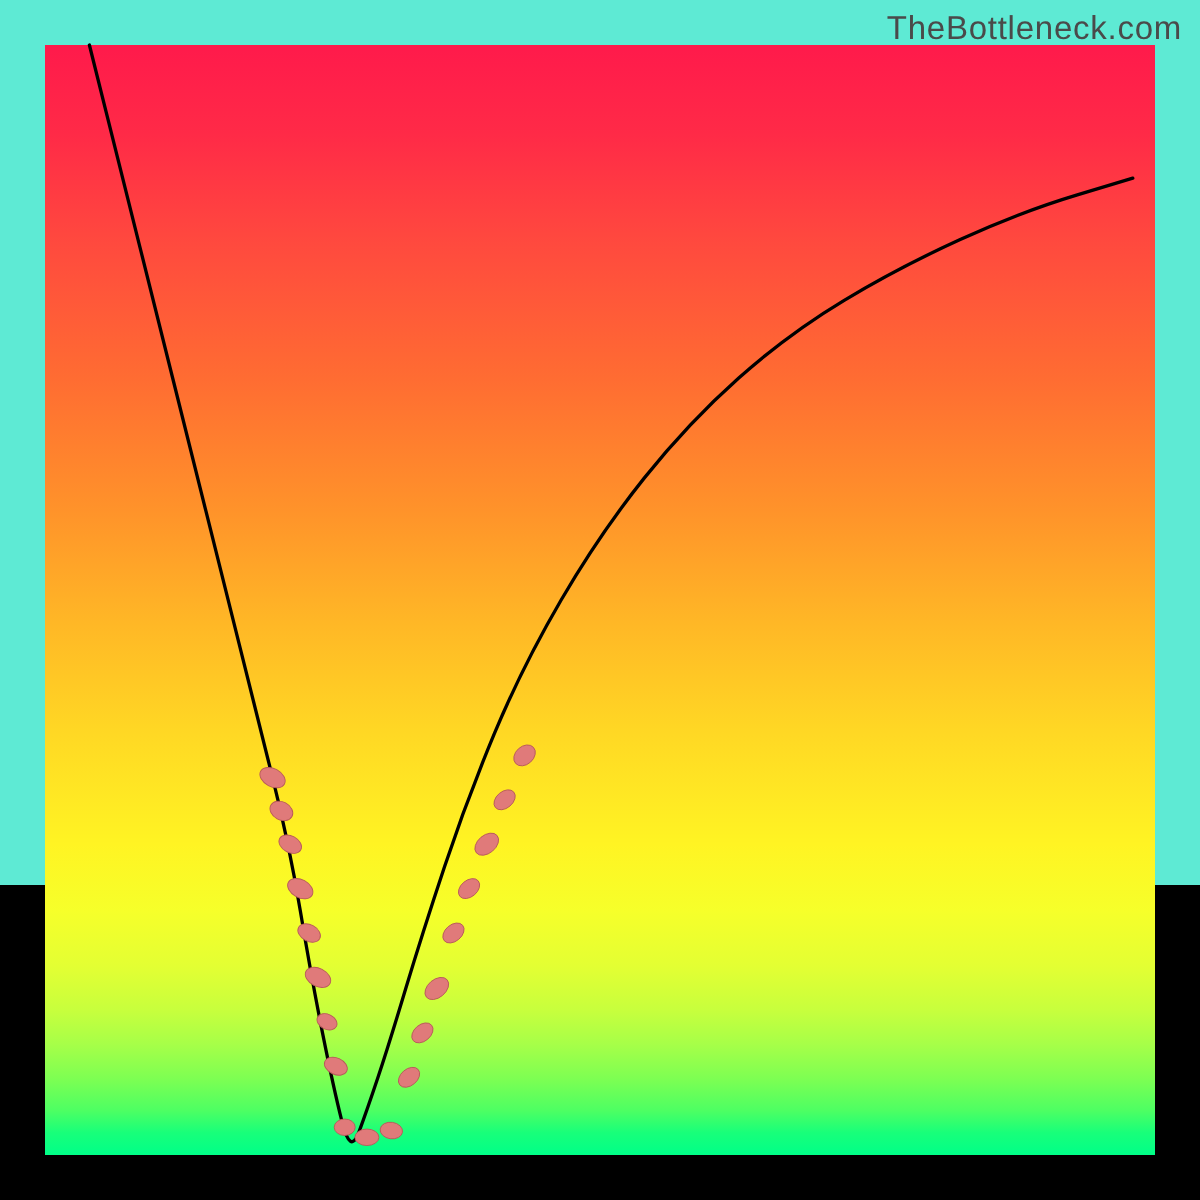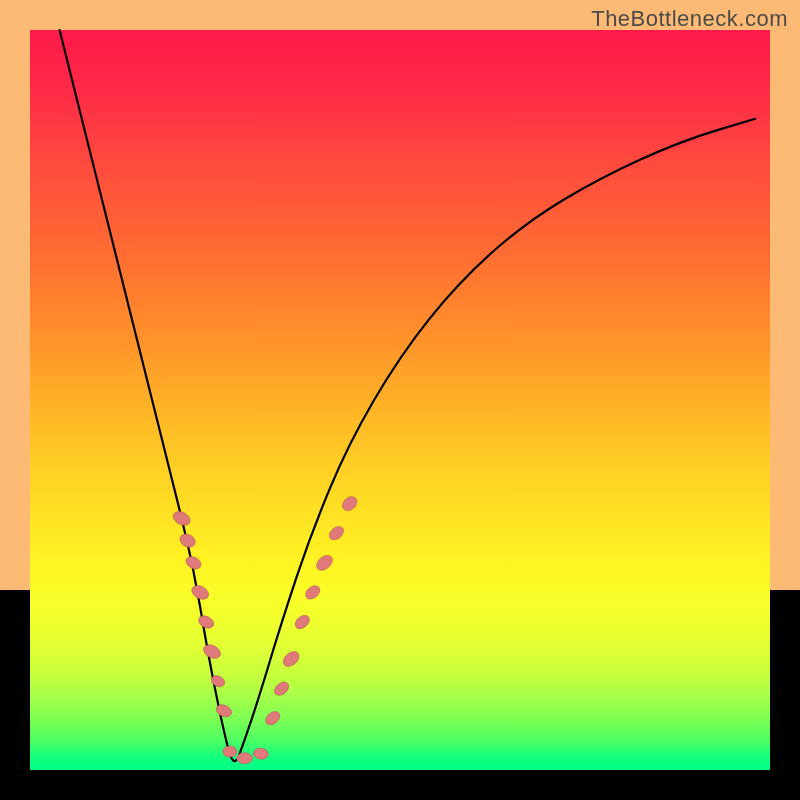--- a/index.html
+++ b/index.html
@@ -8,21 +8,21 @@
     width: 800px;
     height: 800px;
     background: #000;
     overflow: hidden;
     font-family: Arial, Helvetica, sans-serif;
   }
   .stage {
     position: relative;
     width: 800px;
     height: 590px;
-    background: #fdba74;
+    background: #5eead4;
   }
   .plot-area {
     position: absolute;
     left: 30px;
     top: 30px;
     width: 740px;
     height: 740px;
     background: linear-gradient(to bottom,
       #ff1a4b 0%,
       #ff2a47 8%,

